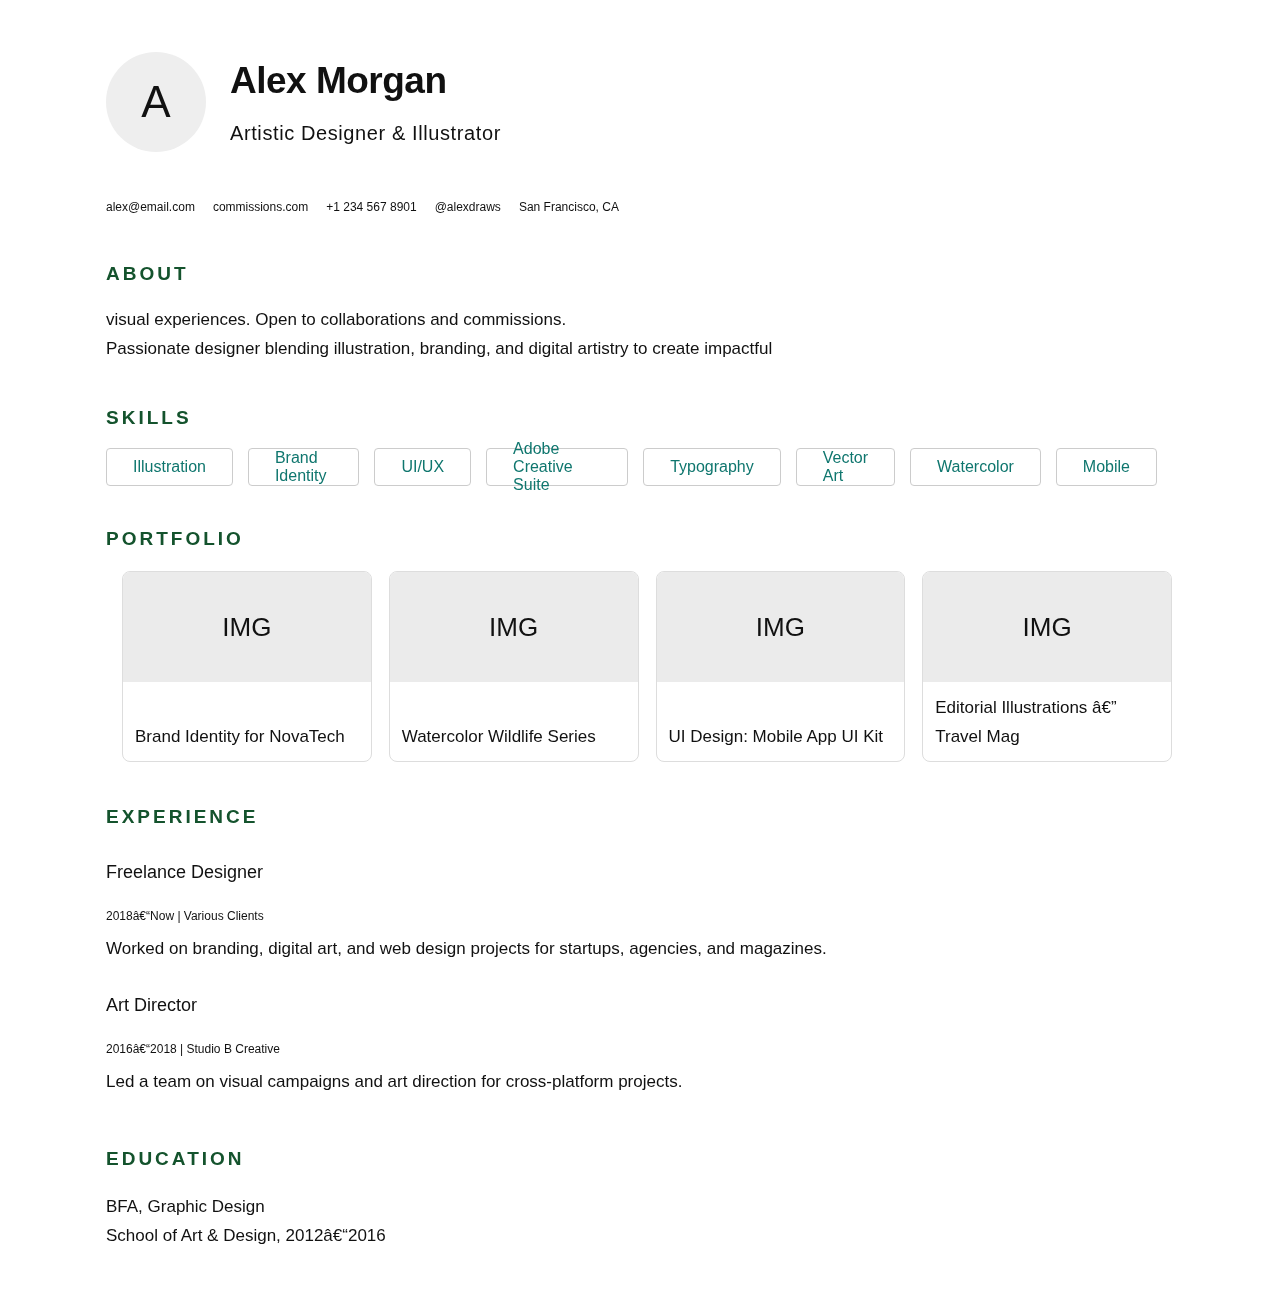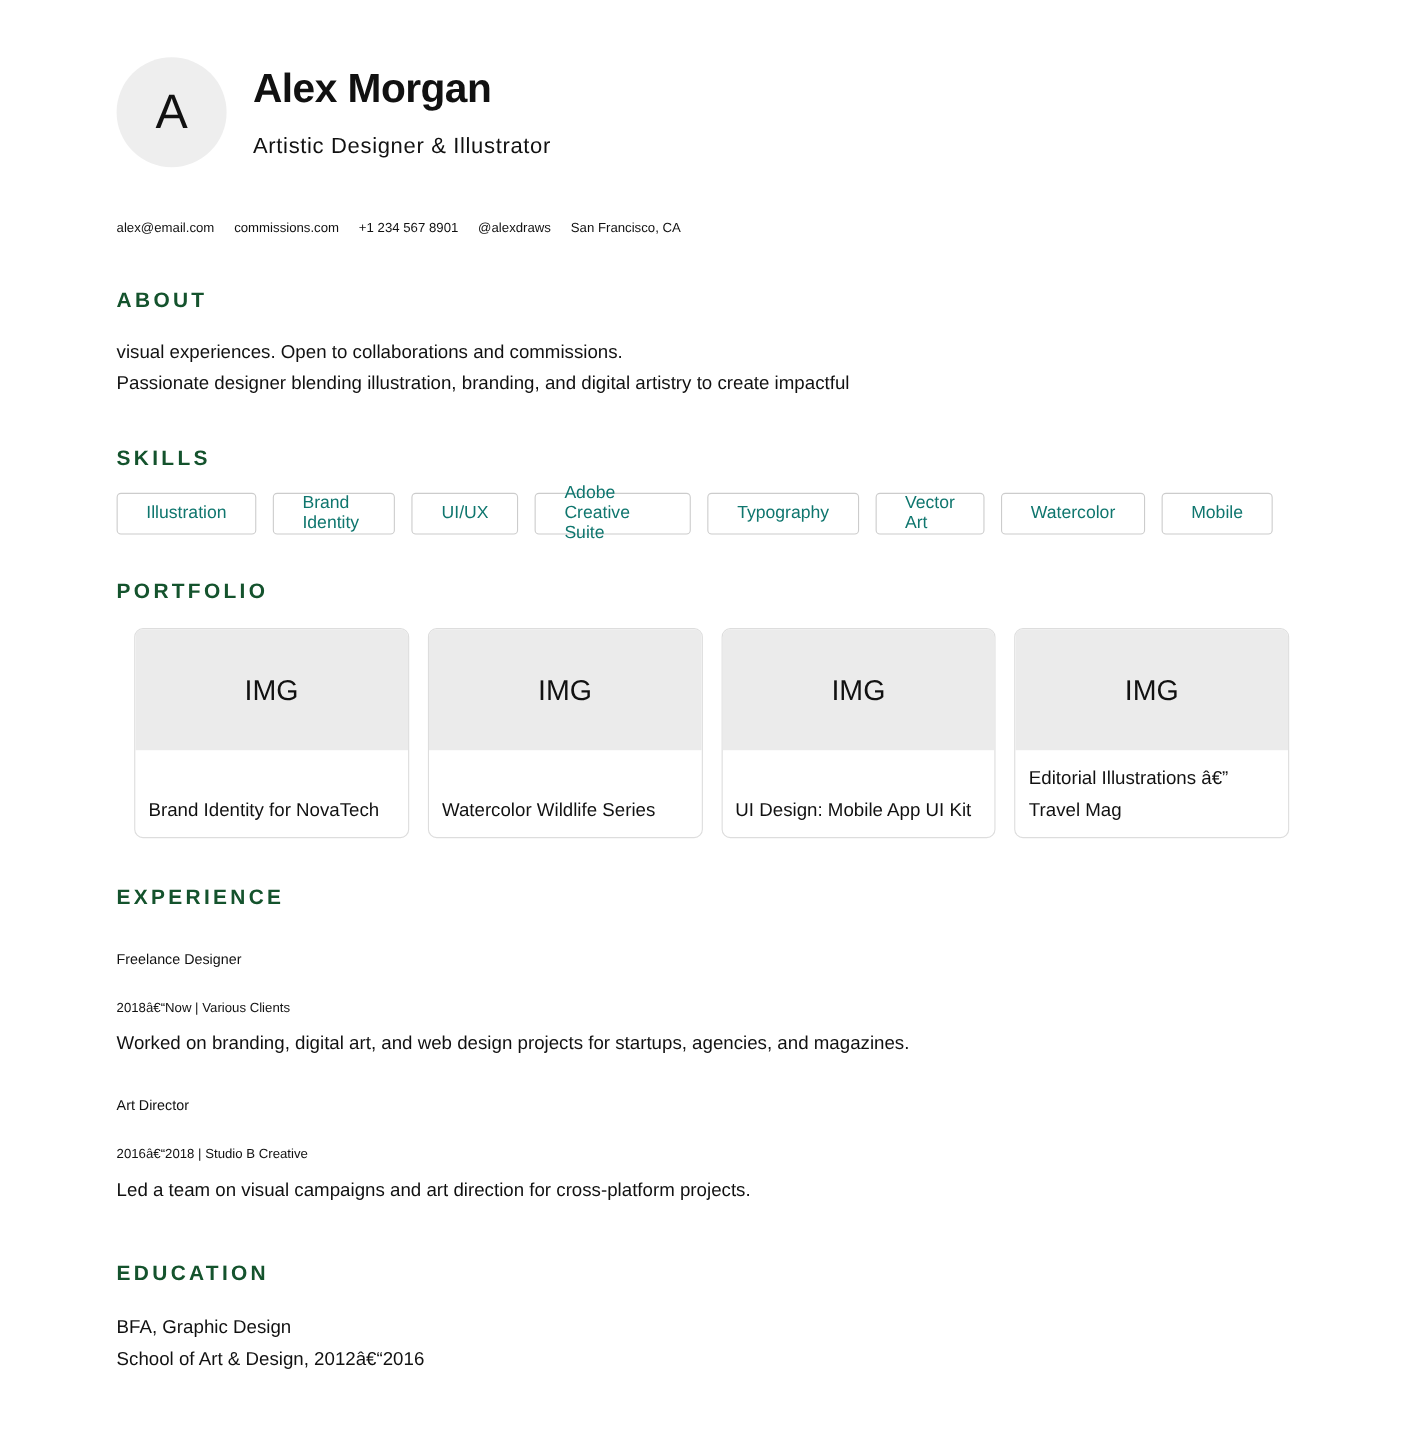--- a/index.html
+++ b/index.html
@@ -32,21 +32,21 @@
   .card { width: 254px; height: 191px; border: 1px solid #dddddd; border-radius: 8px;
           overflow: hidden; display: flex; flex-direction: column; }
   .card-img { height: 110px; background: #ebebeb; display: flex; align-items: center;
               justify-content: center; font-size: 26px; color: #111; }
   .card-caption { flex: 1; display: flex; align-items: flex-end; padding: 0 12px 10px 12px;
                   font-size: 17px; line-height: 29px; }
 
   .experience-title { margin-top: 44px; }
   .job { margin-top: 24px; }
   .job:first-of-type { margin-top: 24px; }
-  .job-role { font-size: 13px; line-height: 24px; margin-top: 32px; }
+  .job-role { font-size: 18px; line-height: 24px; margin-top: 32px; }
   .job-meta { font-size: 12px; line-height: 24px; margin-top: 20px; }
   .job-desc { font-size: 17px; line-height: 24px; margin-top: 9px; }
 
   .education-title { margin-top: 54px; }
   .edu { margin-top: 22px; font-size: 17px; line-height: 29px; }
 </style>
 </head>
 <body>
 
 <div class="page">

